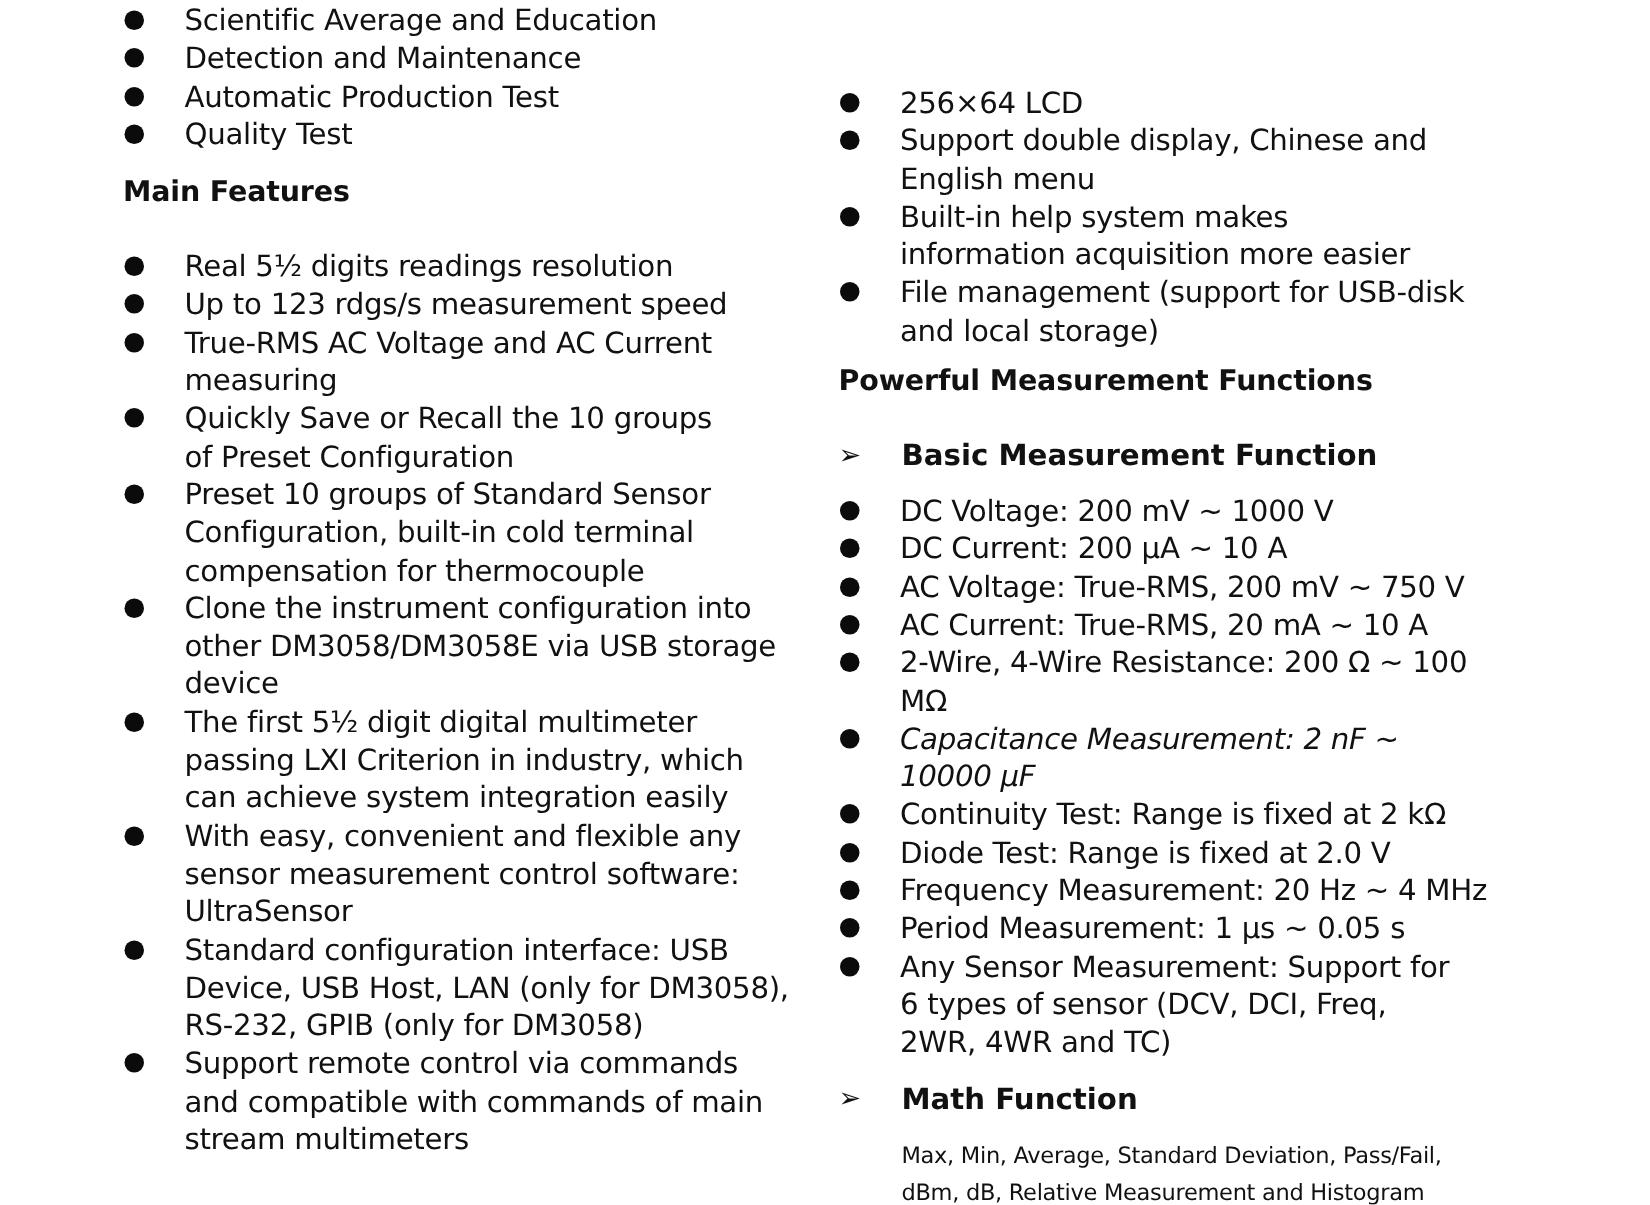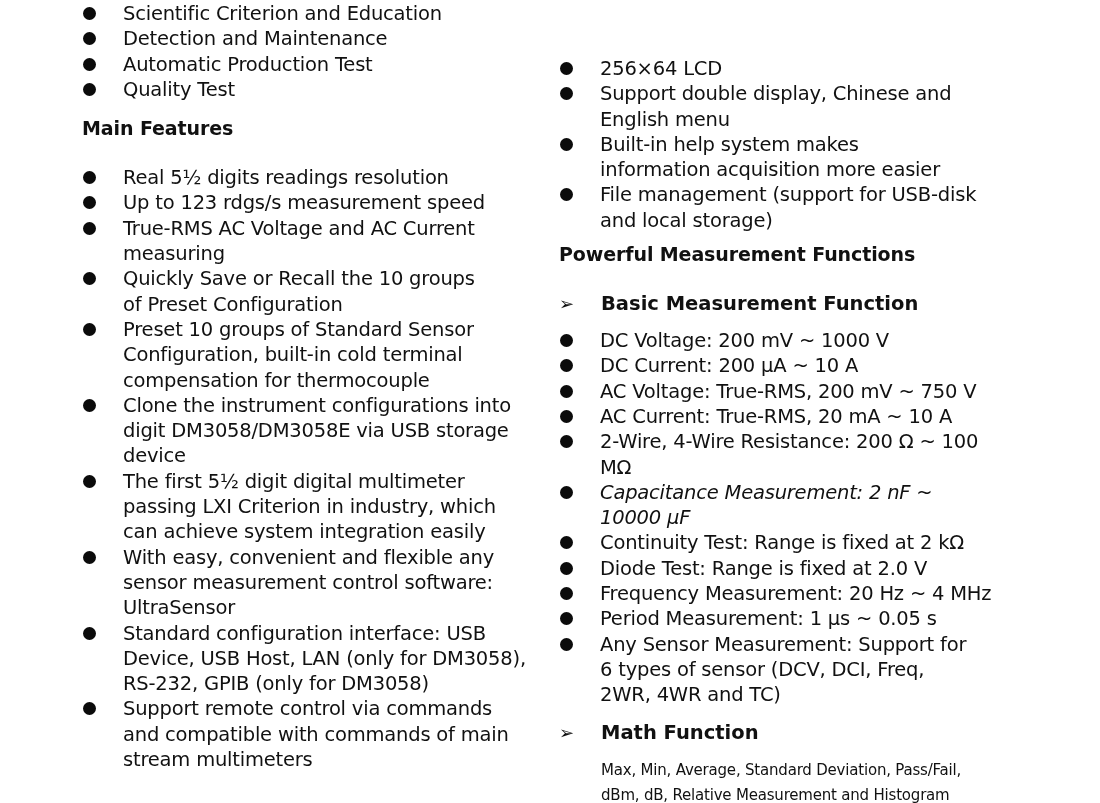--- a/index.html
+++ b/index.html
@@ -69,35 +69,35 @@
       font-size: 15px;
       line-height: 25.3px;
       letter-spacing: -0.2px;
     }
   </style>
 </head>
 <body>
 
 <div class="col col-left">
   <ul class="bullets" style="margin-top:1px;">
-    <li><span class="dot"></span><span>Scientific Criterion and Education</span></li>
+    <li><span class="dot"></span><span>Scientific Average and Education</span></li>
     <li><span class="dot"></span><span>Detection and Maintenance</span></li>
     <li><span class="dot"></span><span>Automatic Production Test</span></li>
     <li><span class="dot"></span><span>Quality Test</span></li>
   </ul>
 
   <h2 class="section" style="margin-top:12px;">Main Features</h2>
 
   <ul class="bullets" style="margin-top:23px;">
     <li><span class="dot"></span><span>Real 5½ digits readings resolution</span></li>
     <li><span class="dot"></span><span>Up to 123 rdgs/s measurement speed</span></li>
     <li style="padding-right:45px;"><span class="dot"></span><span>True-RMS AC Voltage and AC Current measuring</span></li>
     <li style="padding-right:35px;"><span class="dot"></span><span>Quickly Save or Recall the 10 groups of Preset Configuration</span></li>
     <li style="padding-right:55px;"><span class="dot"></span><span>Preset 10 groups of Standard Sensor Configuration, built-in cold terminal compensation for thermocouple</span></li>
-    <li style="padding-right:10px;"><span class="dot"></span><span>Clone the instrument configurations into digit DM3058/DM3058E via USB storage device</span></li>
+    <li style="padding-right:10px;"><span class="dot"></span><span>Clone the instrument configuration into other DM3058/DM3058E via USB storage device</span></li>
     <li style="padding-right:35px;"><span class="dot"></span><span>The first 5½ digit digital multimeter passing LXI Criterion in industry, which can achieve system integration easily</span></li>
     <li style="padding-right:30px;"><span class="dot"></span><span>With easy, convenient and flexible any sensor measurement control software: UltraSensor</span></li>
     <li style="padding-right:0px;"><span class="dot"></span><span>Standard configuration interface: USB Device, USB Host, LAN (only for DM3058), RS-232, GPIB (only for DM3058)</span></li>
     <li style="padding-right:0px;"><span class="dot"></span><span>Support remote control via commands and compatible with commands of main stream multimeters</span></li>
   </ul>
 </div>
 
 <div class="col col-right">
   <ul class="bullets" style="margin-top:13px;">
     <li><span class="dot"></span><span>256×64 LCD</span></li>

